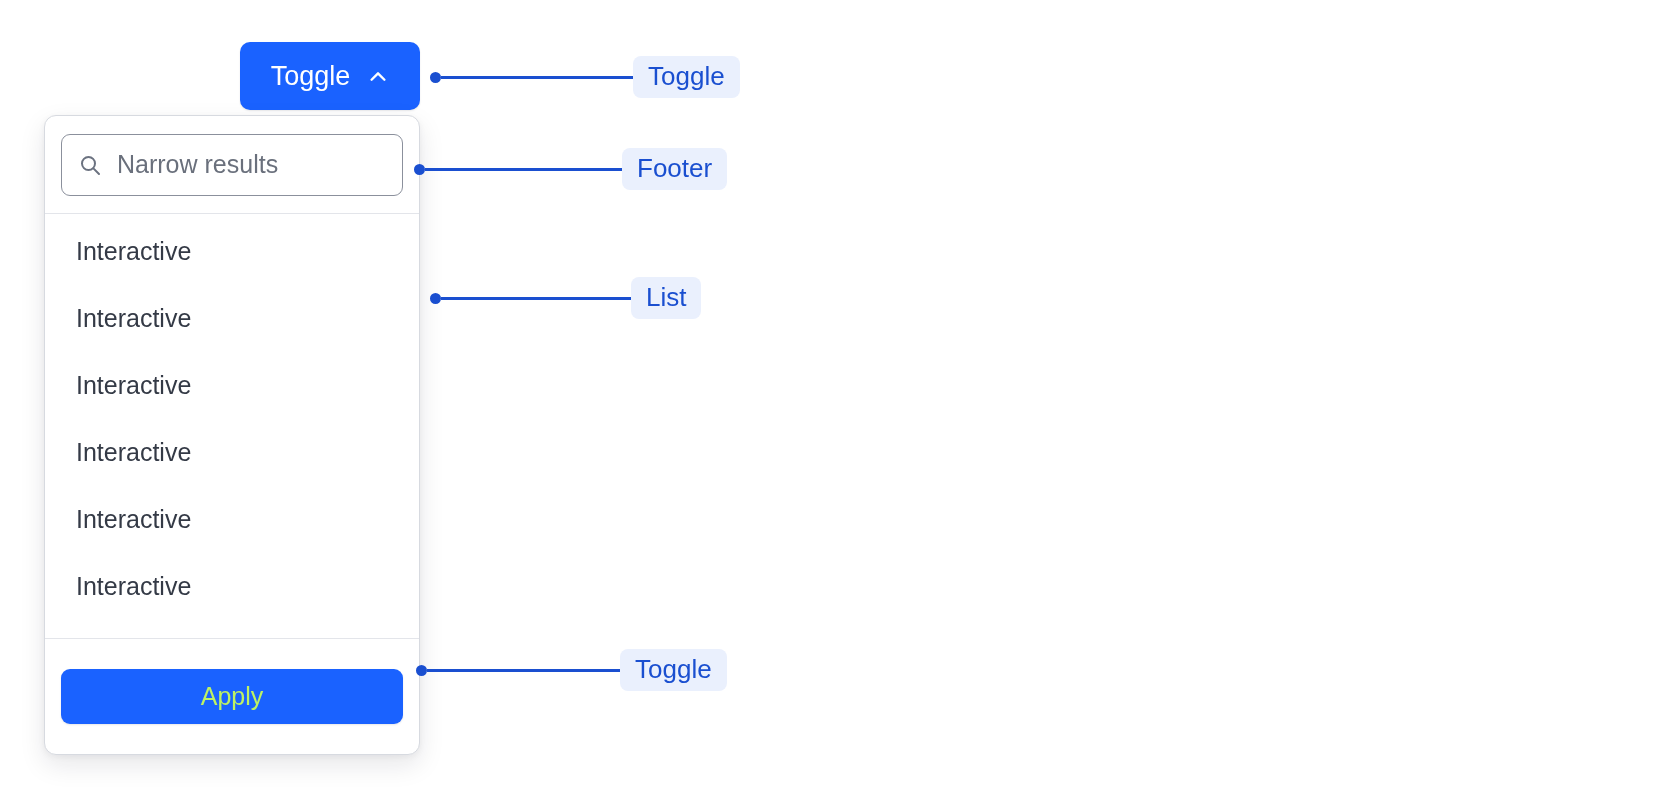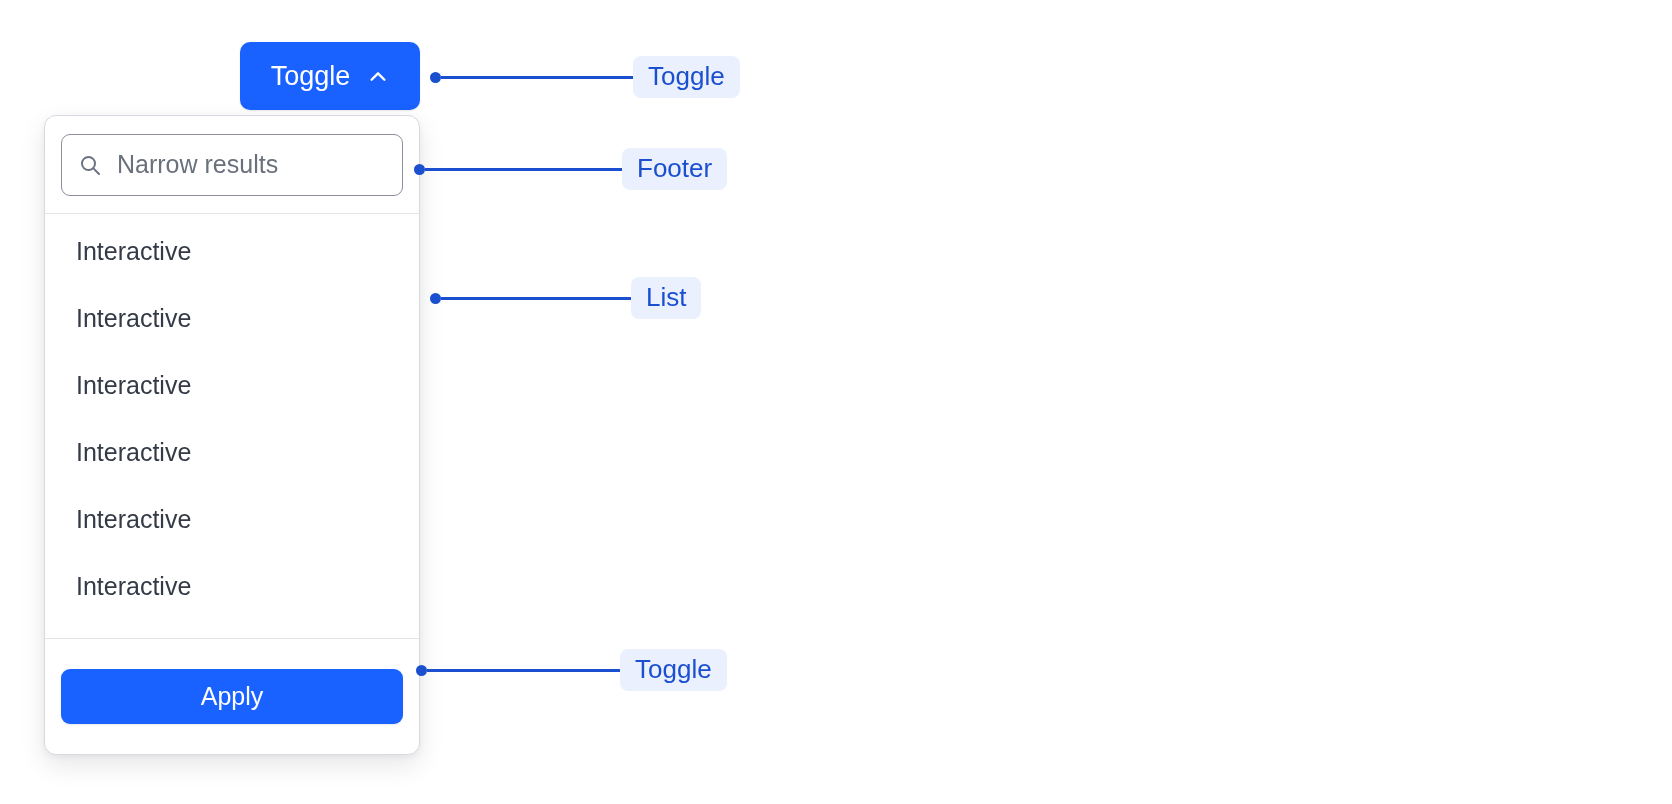--- a/index.html
+++ b/index.html
@@ -140,21 +140,21 @@
     display: flex;
     align-items: center;
     padding: 0 16px;
   }
   .apply-button {
     width: 100%;
     height: 55px;
     background: #1a62ff;
     border: none;
     border-radius: 9px;
-    color: #ffffff;
+    color: #bef264;
     font-family: "Liberation Sans", sans-serif;
     font-size: 25px;
     cursor: pointer;
     box-shadow: 0 1px 2px rgba(16,24,40,0.10);
   }
 
   
   .annotation {
     position: absolute;
     display: flex;

